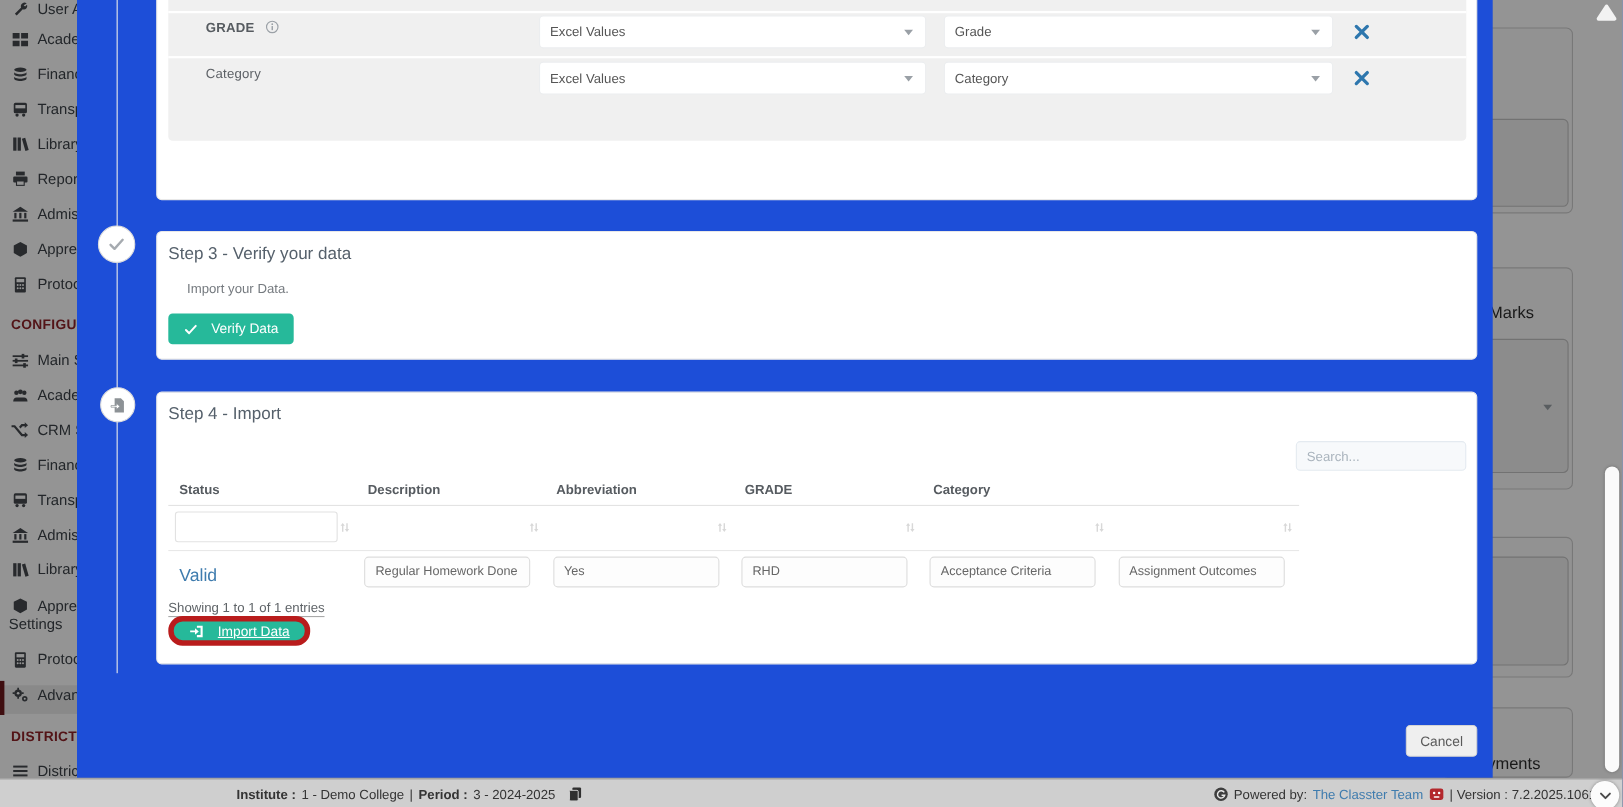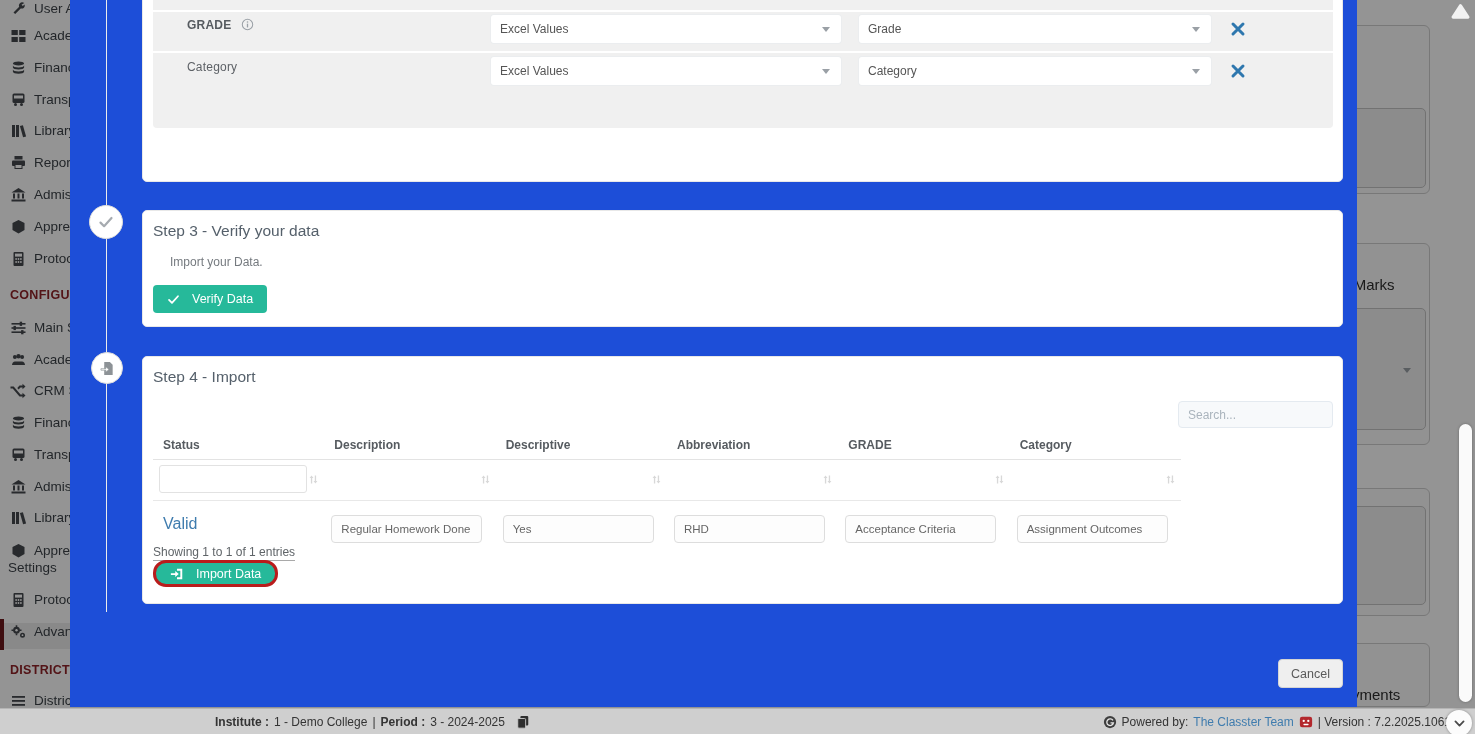--- a/index.html
+++ b/index.html
@@ -29,38 +29,38 @@
   .tl-circle{position:absolute;border:1px solid #dcdcdc;border-radius:50%;background:#fff;display:flex;align-items:center;justify-content:center;}
   .grayblock{position:absolute;background:#f0f0f0;border-radius:4px;}
   .map-sep{position:absolute;height:2px;background:#fff;left:0;right:0;}
   .map-label{position:absolute;font-size:12px;font-weight:600;color:#565b60;letter-spacing:.2px;}
   .sel{position:absolute;height:28px;background:#fff;border-radius:3px;font-size:12px;color:#555;
        line-height:28px;padding-left:9px;box-sizing:border-box;cursor:pointer;box-shadow:0 0 0 1px #ebedef;}
   .caret{position:absolute;width:0;height:0;border-left:4.5px solid transparent;border-right:4.5px solid transparent;border-top:5px solid #9aa0a6;}
   .xbtn{position:absolute;width:16px;height:16px;color:#2e77ae;cursor:pointer;}
   .btn-teal{position:absolute;background:#26b99a;color:#fff;border:none;border-radius:4px;font-size:12.5px;
             font-family:"Liberation Sans",sans-serif;display:flex;align-items:center;gap:12px;padding:0 14px;height:28px;cursor:pointer;}
-  .btn-import{height:27px;border:3px solid #b91c1c;border-radius:13px;}
+  .btn-import{height:27px;border:5px solid #b91c1c;border-radius:13px;text-decoration:underline;}
   .sub-text{position:absolute;font-size:12px;color:#757a7f;}
   .search-box{position:absolute;width:155px;height:27px;background:#f7f9fb;border:1px solid #e4eaf0;border-radius:4px;
               box-sizing:border-box;font-size:12px;color:#555;padding:0 9px;font-family:"Liberation Sans",sans-serif;outline:none;}
   .search-box::placeholder{color:#aab4bd;}
   .tbl{position:absolute;left:10px;width:1028px;}
   .trow{display:grid;grid-template-columns:repeat(6,1fr);}
   .thead{position:absolute;top:76px;left:0;right:0;height:26px;border-bottom:1px solid #e3e3e3;}
   .thead .th{font-size:12px;color:#565b60;font-weight:600;line-height:24px;padding-left:10px;cursor:pointer;}
   .tfilter{position:absolute;top:103px;left:0;right:0;height:40px;border-bottom:1px solid #e8e8e8;}
   .tfilter .tc{position:relative;}
   .filter-input{position:absolute;left:6px;top:5px;width:148px;height:28px;border:1px solid #e2e2e2;border-radius:3px;
                 box-sizing:border-box;font-family:"Liberation Sans",sans-serif;font-size:12px;padding:0 8px;outline:none;}
   .sort{position:absolute;right:4px;top:13px;width:13px;height:13px;color:#d8d8d8;cursor:pointer;}
   .tdata{position:absolute;top:144px;left:0;right:0;height:46px;}
   .tdata .tc{position:relative;}
   .status-valid{font-size:16px;color:#3f7cae;padding:14px 0 0 10px;}
-  .rowbox{position:absolute;left:7px;top:14px;width:140px;height:26px;border:1px solid #ddd;border-radius:4px;
+  .rowbox{position:absolute;left:7px;top:5px;width:140px;height:26px;border:1px solid #ddd;border-radius:4px;
           background:#fdfdfd;font-size:11.5px;color:#666;line-height:26px;padding-left:9px;box-sizing:content-box;
           white-space:nowrap;overflow:hidden;}
   .showing{position:absolute;left:10px;top:188px;font-size:12px;color:#5f6468;border-bottom:1px solid #a9a9a9;padding-bottom:1px;}
   .btn-cancel{position:absolute;left:1208px;top:659px;width:65px;height:29px;background:#efefef;border:1px solid #d4d4d4;
               border-radius:4px;font-size:12.5px;color:#5a5a5a;font-family:"Liberation Sans",sans-serif;cursor:pointer;}
   
   #statusbar{position:absolute;left:0;top:708px;width:1475px;height:26px;background:#cfcfcf;border-top:1px solid #b5b5b5;
              z-index:4;font-size:12px;color:#343434;}
   #statusbar .grp{position:absolute;top:0;height:26px;display:flex;align-items:center;gap:5px;white-space:nowrap;}
   #statusbar b{font-weight:700;}
@@ -402,21 +402,20 @@
     </div>
 
     <div class="card" style="left:72px;top:356px;width:1199px;height:246px;">
       <div class="card-title" style="top:11px;">Step 4 - Import</div>
       <input class="search-box" style="left: 1035px; top: 44px;" placeholder="Search...">
 
       <div class="tbl">
         <div class="thead trow">
           <div class="th">Status</div>
           <div class="th">Description</div>
-          <div class="th">Descriptive</div>
           <div class="th">Abbreviation</div>
           <div class="th">GRADE</div>
           <div class="th">Category</div>
         </div>
 
         <div class="tfilter trow">
           <div class="tc">
               <input class="filter-input" style="">
               <span class="sort">
                 <svg class="icsvg" viewBox="0 0 16 16" fill="currentColor">

